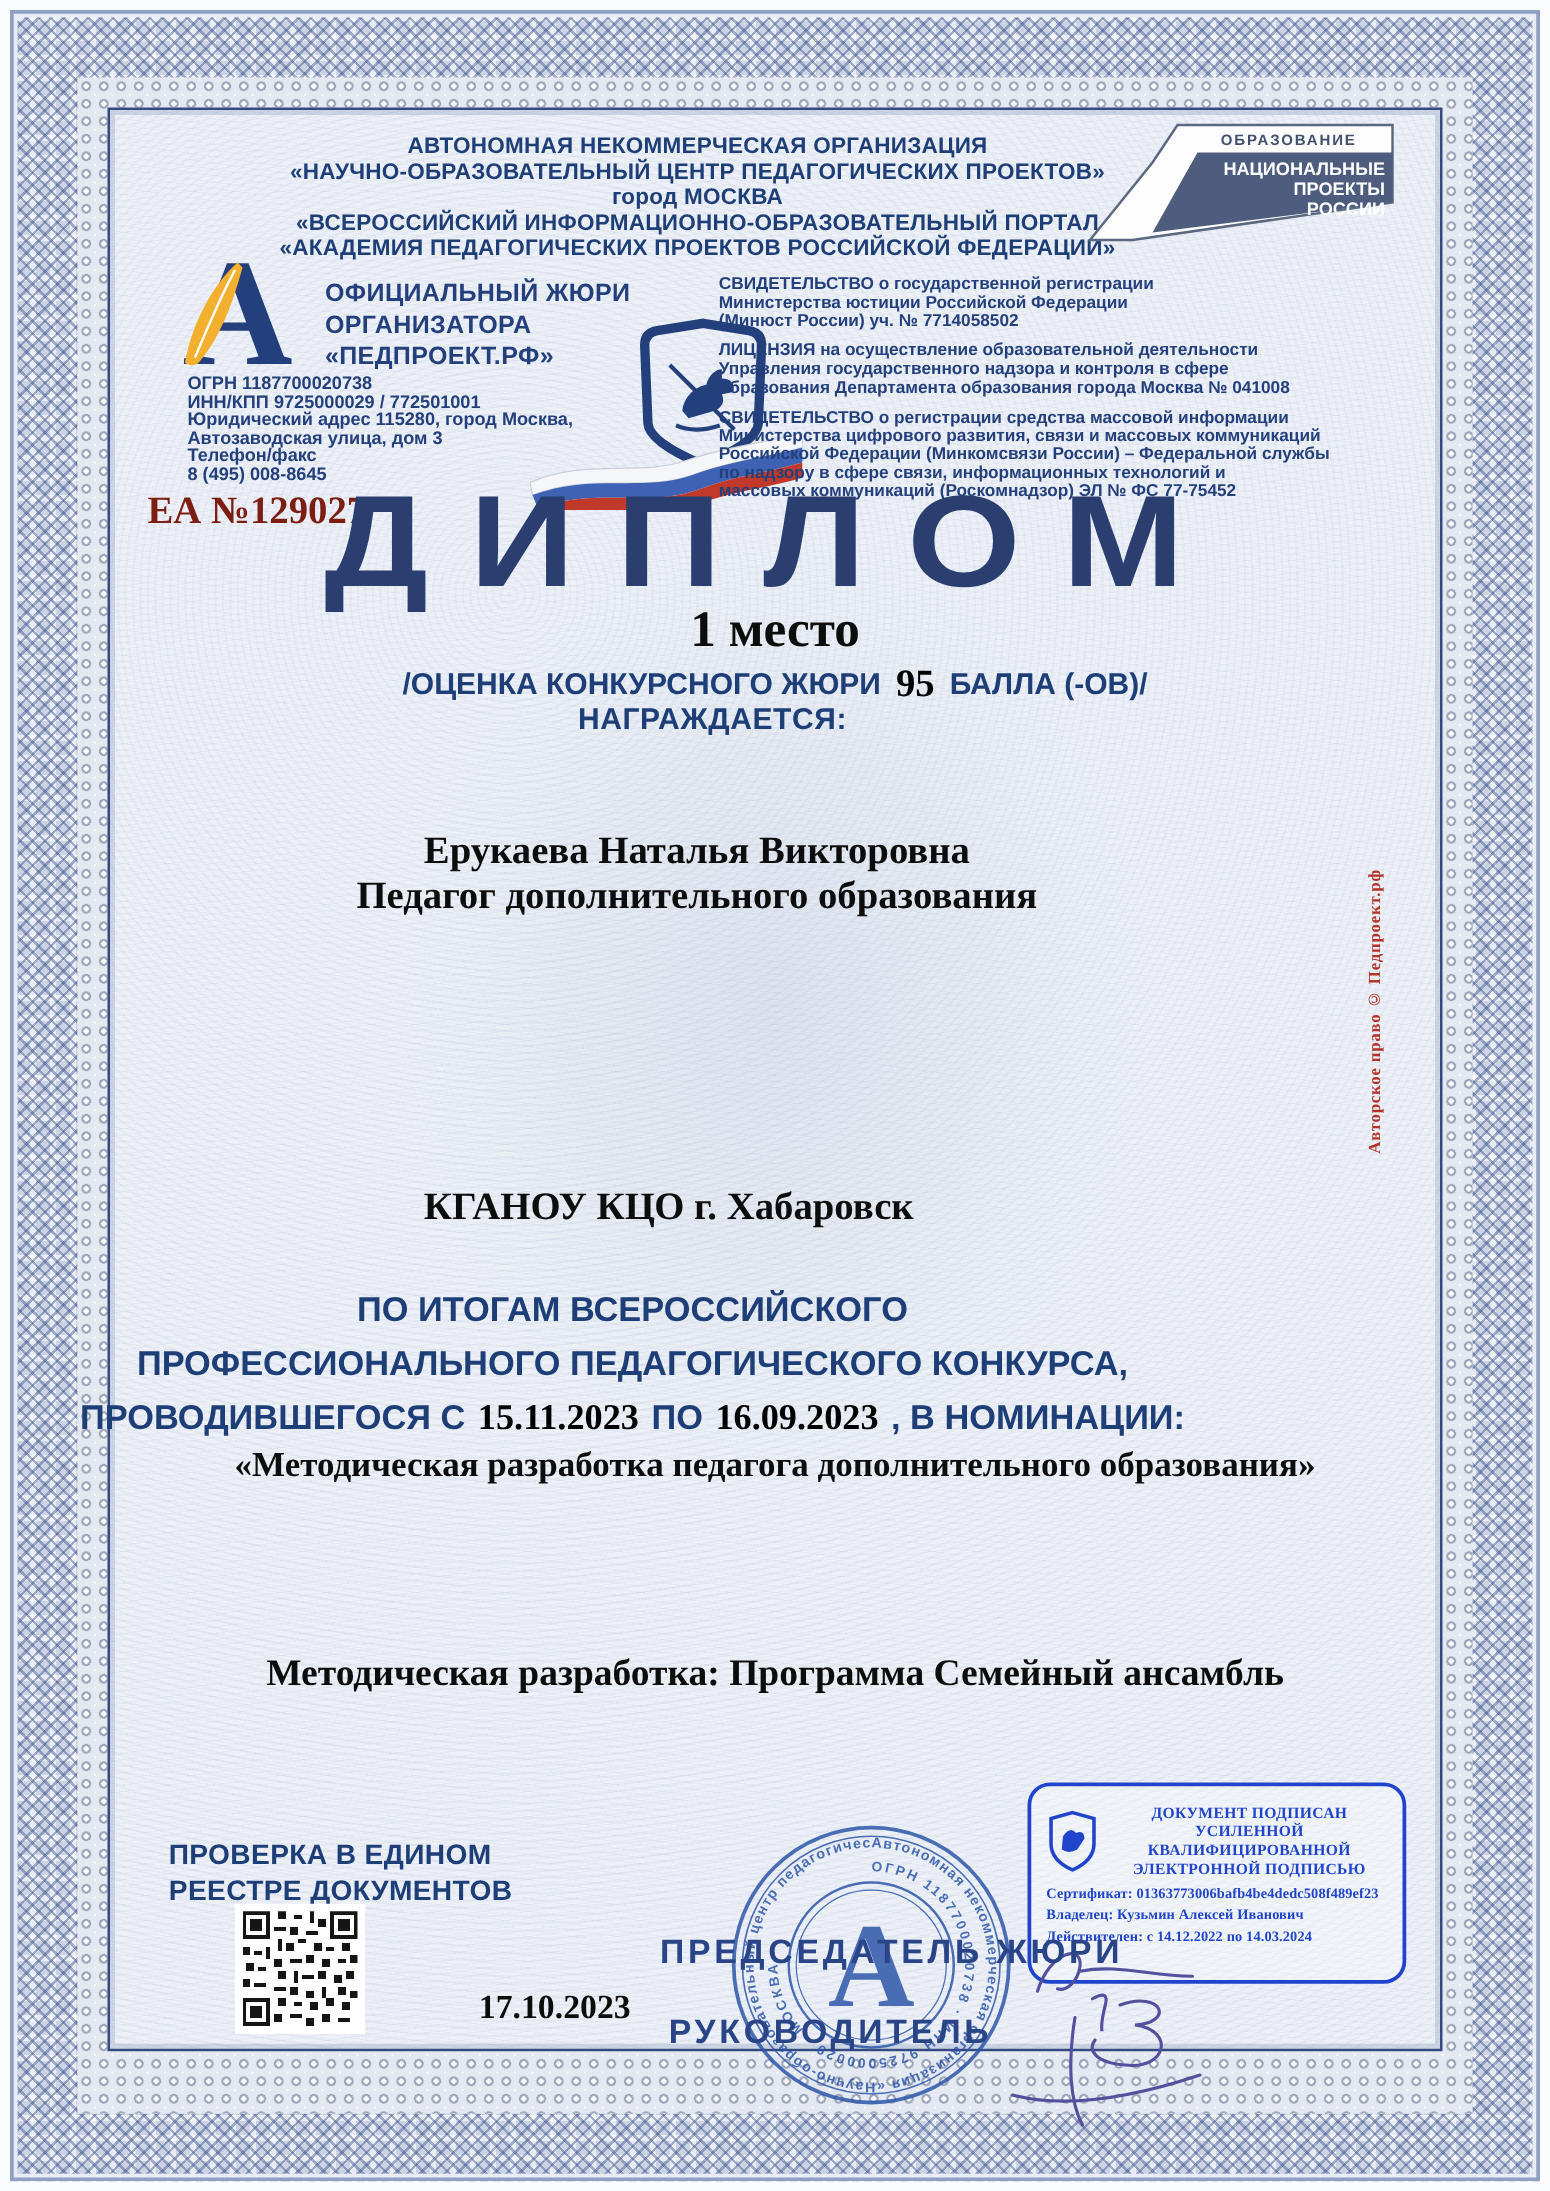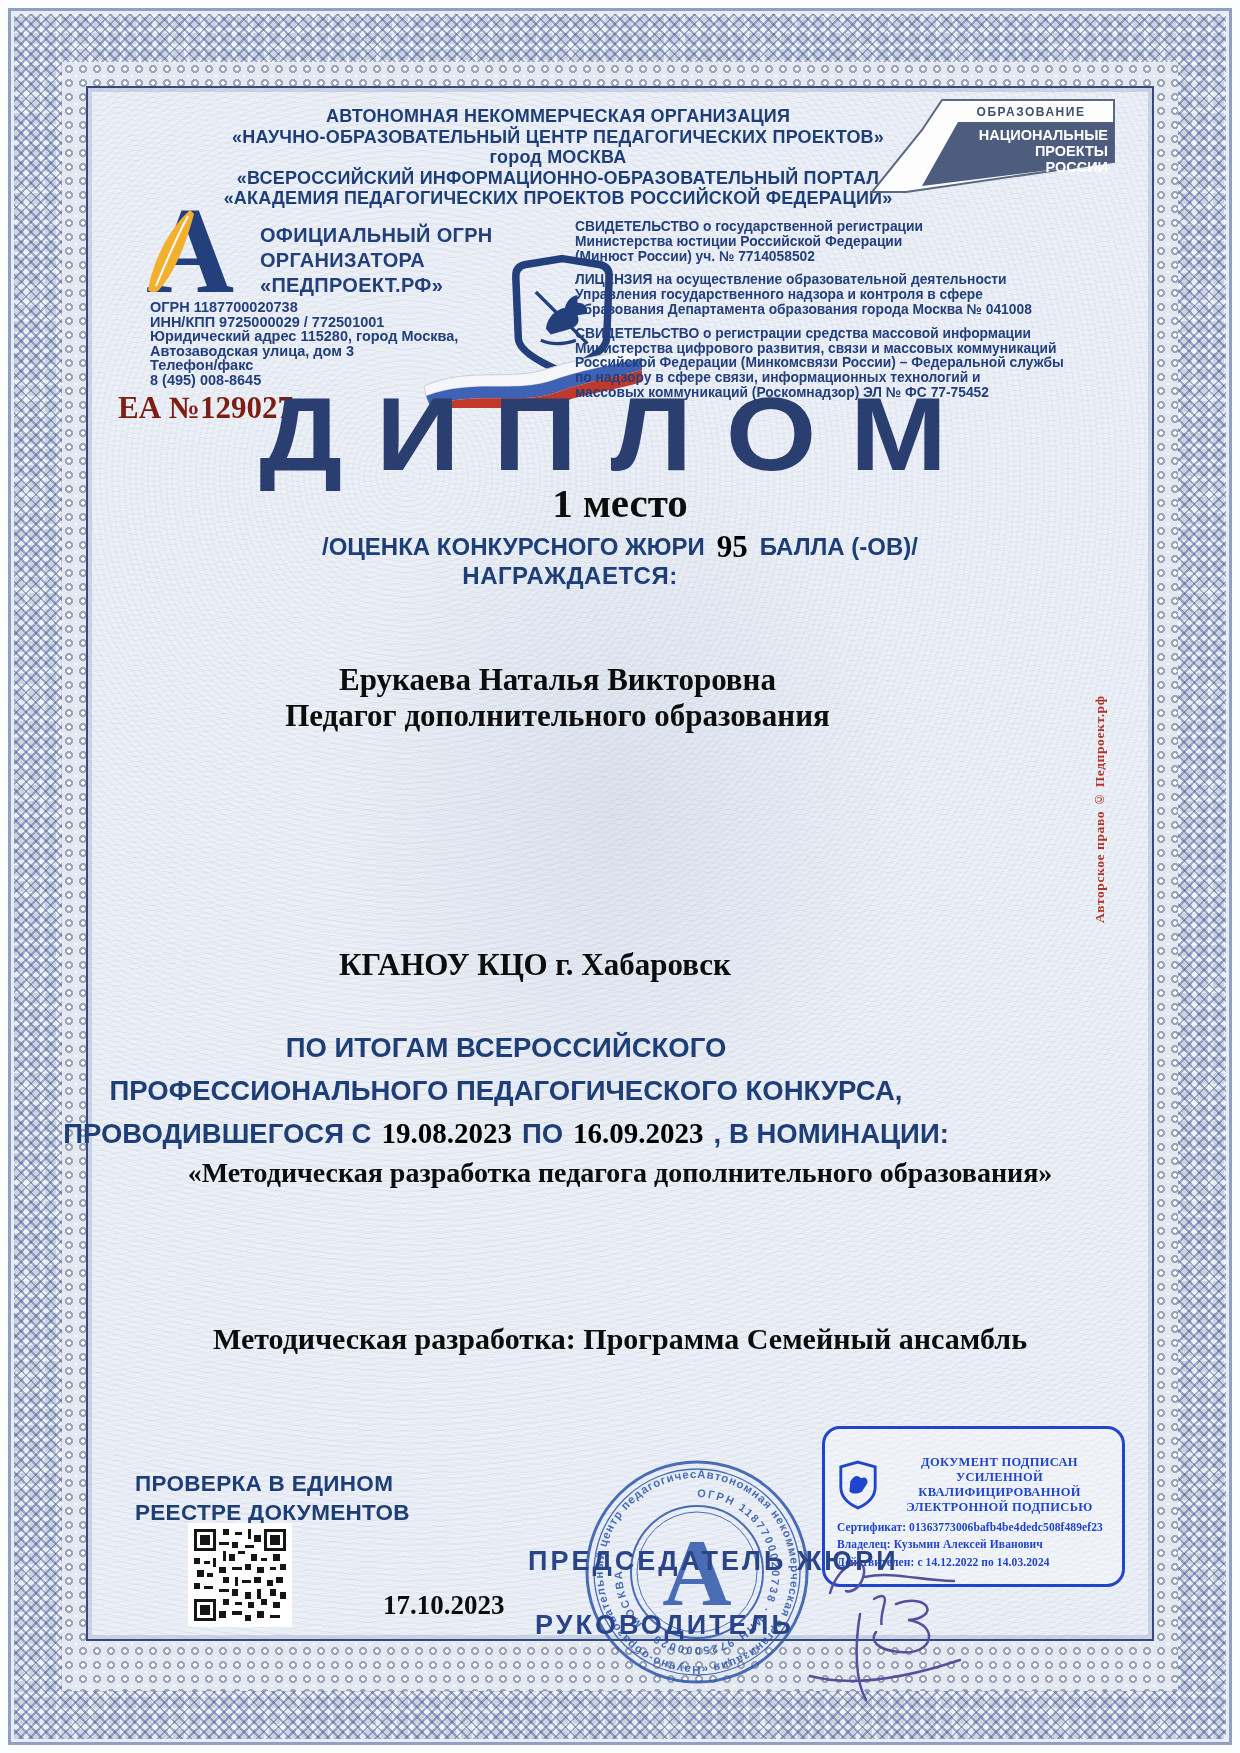--- a/index.html
+++ b/index.html
@@ -100,21 +100,21 @@
       font-weight:bold;font-size:27px;color:#0d0d0d;}
 
   .stamp{position:absolute;left:578px;top:1453px;width:238px;height:238px;opacity:.84;}
   .role1{position:absolute;left:528px;top:1546px;color:#2a4587;font-weight:bold;
          font-size:27px;letter-spacing:3px;white-space:nowrap;z-index:6;}
   .role2{position:absolute;left:535px;top:1610px;color:#2a4587;font-weight:bold;
          font-size:27px;letter-spacing:3px;white-space:nowrap;z-index:6;}
 
   .esign{position:absolute;left:822px;top:1426px;width:303px;height:161px;box-sizing:border-box;
          border:3px solid #2144cc;border-radius:18px;background:rgba(250,252,255,.35);
-         color:#2144cc;font-family:"Liberation Serif",serif;font-weight:bold;padding:26px 10px 6px 12px;z-index:5;}
+         color:#2144cc;font-family:"Liberation Serif",serif;font-weight:bold;padding:14px 10px 6px 12px;z-index:5;}
   .esign-head{display:flex;align-items:center;gap:8px;}
   .esign-titles{flex:1;text-align:center;font-size:12.5px;line-height:15px;letter-spacing:.3px;}
   .esign-row{font-size:11.5px;margin-top:5.5px;letter-spacing:.1px;white-space:nowrap;}
   .autograph1{position:absolute;left:822px;top:1545px;z-index:5;}
   .autograph2{position:absolute;left:800px;top:1592px;z-index:5;}
 
   .copyright{position:absolute;left:1092px;top:668px;height:255px;
          writing-mode:vertical-rl;transform:rotate(180deg);
          color:#b23327;font-family:"Liberation Serif",serif;font-weight:bold;
          font-size:13.5px;letter-spacing:.6px;}
@@ -148,21 +148,21 @@
   </div>
 
   <div class="alogo">
     <span class="a-char">А</span>
     <svg class="feather" width="62" height="92" viewBox="0 0 62 92">
       <path d="M50 2 C32 18 14 48 8 82 C11 85 16 85 19 82 C38 60 48 28 54 6 Z" fill="#f2b02e"></path>
       <path d="M48 8 C36 30 26 54 16 78" stroke="#ffffff" stroke-width="2" fill="none"></path>
     </svg>
   </div>
   <div class="site">
-    <div>ОФИЦИАЛЬНЫЙ ОГРН</div>
+    <div>ОФИЦИАЛЬНЫЙ ЖЮРИ</div>
     <div>ОРГАНИЗАТОРА</div>
     <div>«ПЕДПРОЕКТ.РФ»</div>
   </div>
   <div class="orgdetails">
     <div>ОГРН 1187700020738</div>
     <div>ИНН/КПП 9725000029 / 772501001</div>
     <div>Юридический адрес 115280, город Москва,</div>
     <div>Автозаводская улица, дом 3</div>
     <div>Телефон/факс</div>
     <div>8 (495) 008-8645</div>
@@ -216,21 +216,21 @@
     <div>Ерукаева Наталья Викторовна</div>
     <div class="pos">Педагог дополнительного образования</div>
   </div>
 
   <div class="orgline">КГАНОУ КЦО г. Хабаровск</div>
 
   <div class="contest">
     <div>ПО ИТОГАМ ВСЕРОССИЙСКОГО</div>
     <div>ПРОФЕССИОНАЛЬНОГО ПЕДАГОГИЧЕСКОГО КОНКУРСА,</div>
     <div>
-      <span>ПРОВОДИВШЕГОСЯ С</span><span class="date">19.08.2023</span><span>ПО</span><span class="date">16.09.2023</span><span>, В НОМИНАЦИИ:</span>
+      <span>ПРОВОДИВШЕГОСЯ С</span><span class="date">15.11.2023</span><span>ПО</span><span class="date">16.09.2023</span><span>, В НОМИНАЦИИ:</span>
     </div>
   </div>
 
   <div class="nomination">«Методическая разработка педагога дополнительного образования»</div>
   <div class="work">Методическая разработка: Программа Семейный ансамбль</div>
 
   <div class="verify">
     <div>ПРОВЕРКА В ЕДИНОМ</div>
     <div>РЕЕСТРЕ ДОКУМЕНТОВ</div>
   </div>

